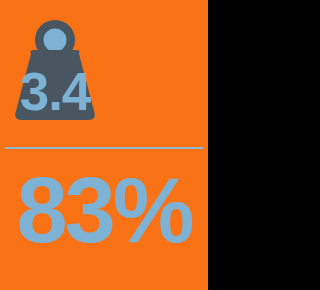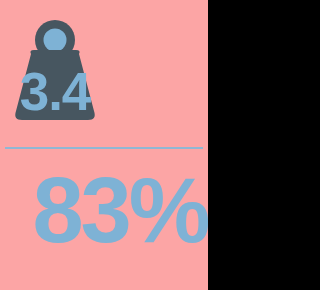--- a/index.html
+++ b/index.html
@@ -11,21 +11,21 @@
     height: 290px;
     background: #000000;
     font-family: "Liberation Sans", sans-serif;
     overflow: hidden;
     position: relative;
   }
 
   #stat-card {
     position: absolute;
     inset: 0;
-    background: #fca5a5;
+    background: #f97316;
   }
 
   
   #weight-icon-block {
     position: absolute;
     left: 9px;
     top: 14px;
     width: 92px;
     height: 110px;
   }
@@ -47,21 +47,21 @@
     left: 5px;
     top: 147px;
     width: 198px;
     height: 2px;
     background: #8FB7D4;
   }
 
   
   #percent-figure {
     position: absolute;
-    left: 16px;
+    left: 0;
     top: 170px;
     width: 208px;
     height: 86px;
     display: flex;
     align-items: center;
     justify-content: center;
   }
   #percent-figure-svg {
     display: block;
     width: 208px;

